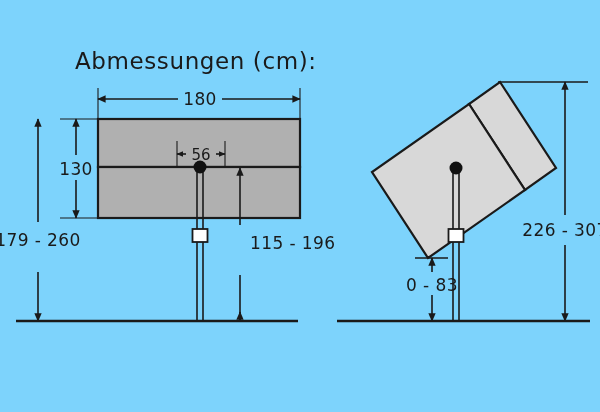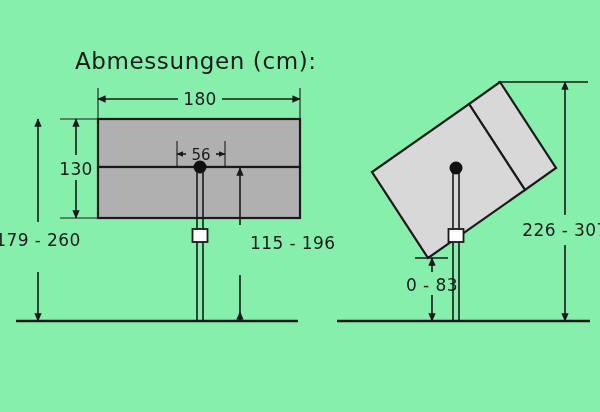--- a/index.html
+++ b/index.html
@@ -10,21 +10,21 @@
   body {
     width: 600px;
     height: 412px;
     overflow: hidden;
     font-family: "DejaVu Sans", sans-serif;
   }
   #figure {
     position: relative;
     width: 600px;
     height: 412px;
-    background: #86efac;
+    background: #7dd3fc;
   }
   svg.drawing {
     display: block;
     width: 600px;
     height: 412px;
   }
   .dim-text {
     font-family: "DejaVu Sans", sans-serif;
     font-size: 17px;
     fill: #1a1a1a;

